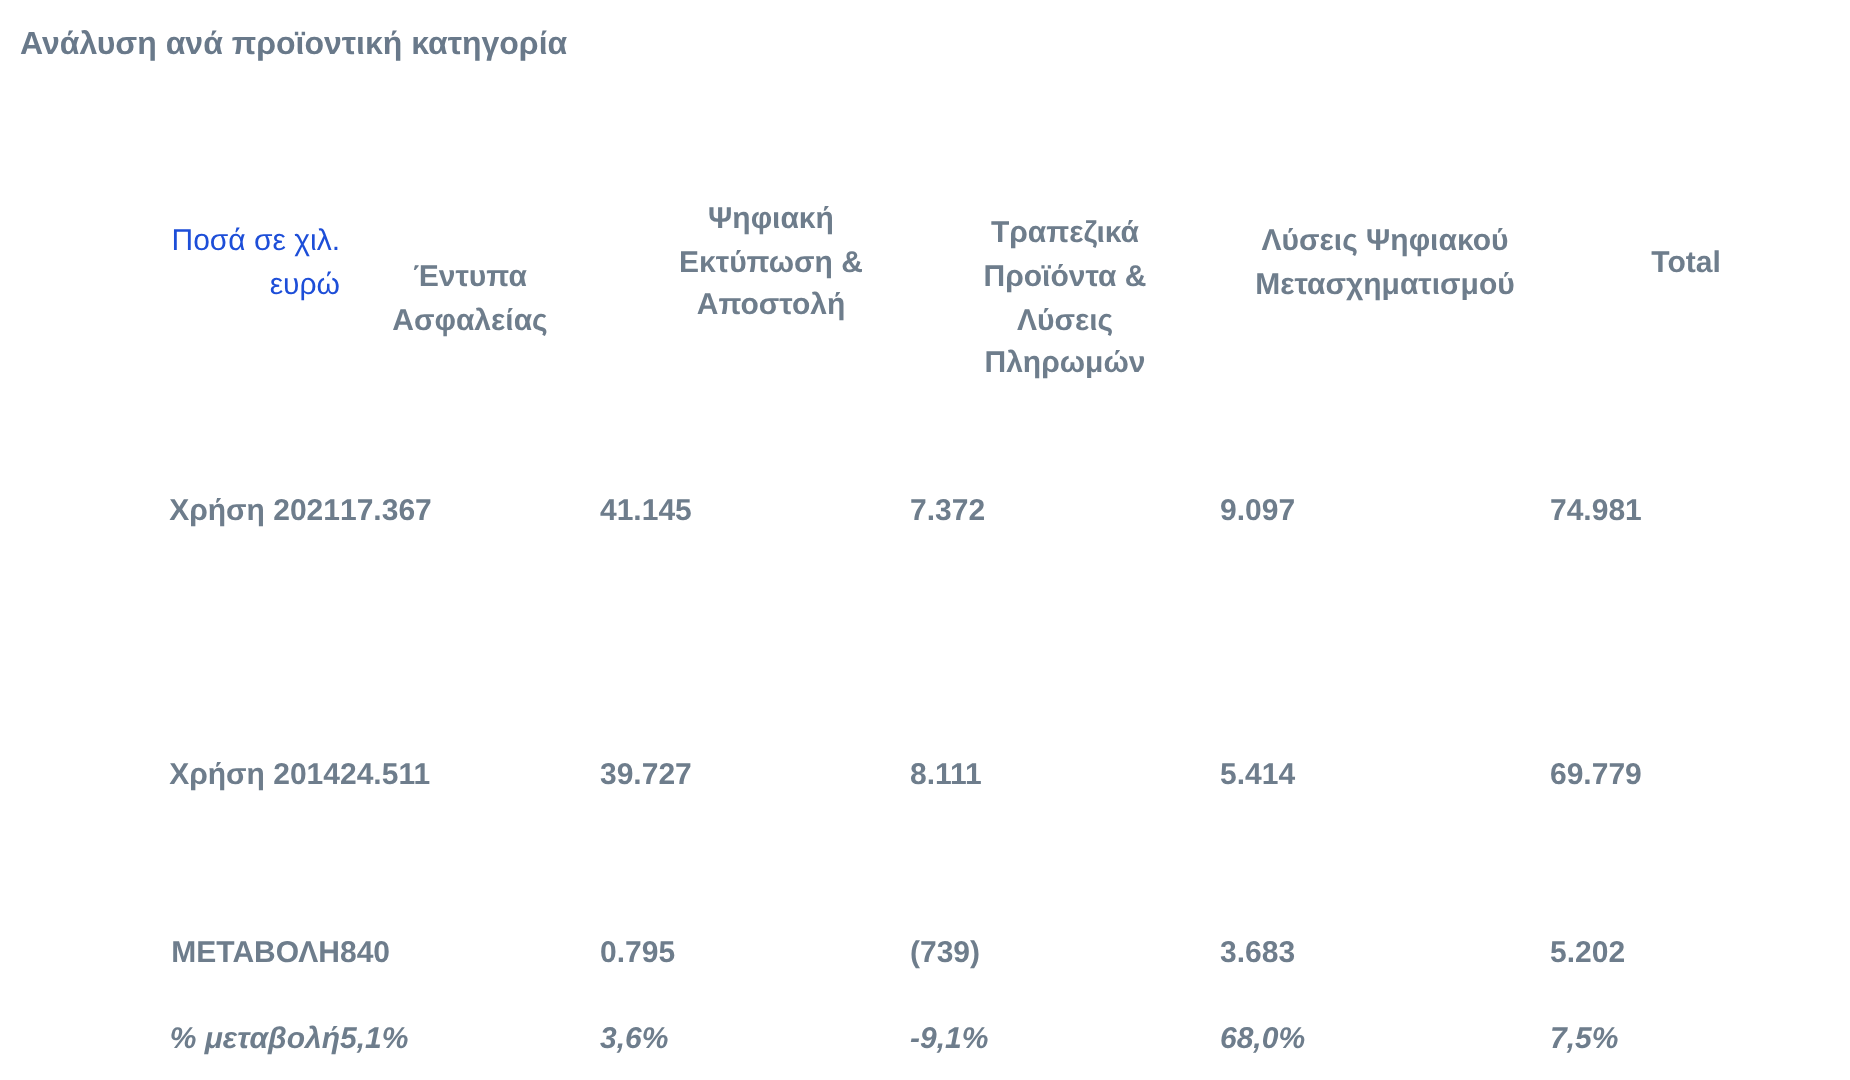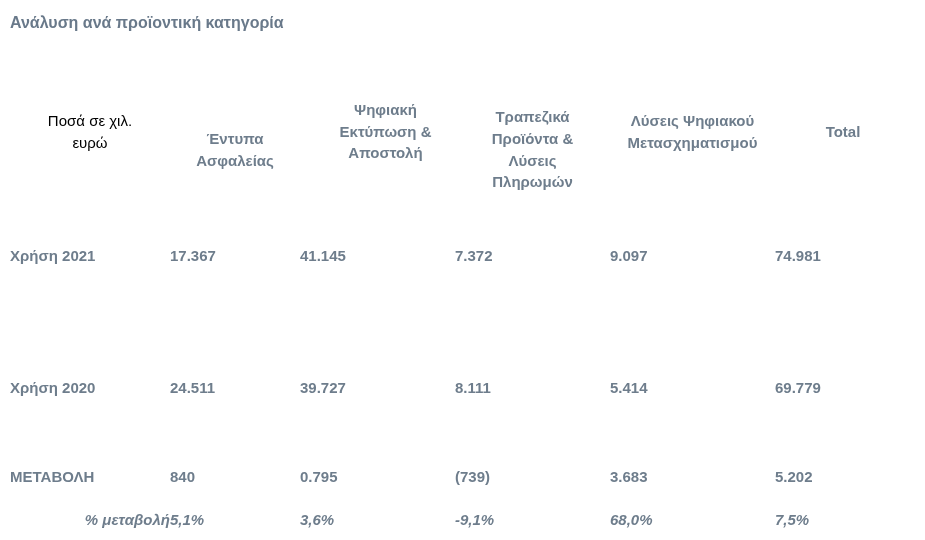--- a/index.html
+++ b/index.html
@@ -46,34 +46,34 @@
     text-align: center;
     line-height: 1.45;
   }
   th .hwrap {
     display: inline-block;
   }
   .w100 { max-width: 100px; margin-top: 36px; }
   .w105 { max-width: 105px; margin-left: 16px; }
   .w155 { max-width: 155px; }
   th.unit-cell {
-    text-align: center;
+    text-align: right;
     font-weight: normal;
-    color: #000000;
+    color: #1d4ed8;
   }
   th.unit-cell .hwrap { max-width: 100px; }
 
   tbody td {
     font-size: 15px;
     font-weight: bold;
     color: #6e7d8c;
     text-align: left;
     white-space: nowrap;
   }
-  tbody td.row-label { text-align: left; }
+  tbody td.row-label { text-align: right; }
 
   tr.row-y2021 { height: 124px; }
   tr.row-y2020 { height: 140px; }
   tr.row-change { height: 38px; }
   tr.row-pct { height: 48px; }
   tr.row-pct td {
     font-style: italic;
   }
   tr.row-pct td.row-label {
     text-align: right;
@@ -118,21 +118,21 @@
   <tbody>
     <tr class="row-y2021">
       <td class="row-label">Χρήση 2021</td>
       <td class="num">17.367</td>
       <td class="num">41.145</td>
       <td class="num">7.372</td>
       <td class="num">9.097</td>
       <td class="num">74.981</td>
     </tr>
     <tr class="row-y2020">
-      <td class="row-label">Χρήση 2020</td>
+      <td class="row-label">Χρήση 2014</td>
       <td class="num">24.511</td>
       <td class="num">39.727</td>
       <td class="num">8.111</td>
       <td class="num">5.414</td>
       <td class="num">69.779</td>
     </tr>
     <tr class="row-change">
       <td class="row-label">ΜΕΤΑΒΟΛΗ</td>
       <td class="num">840</td>
       <td class="num">0.795</td>

